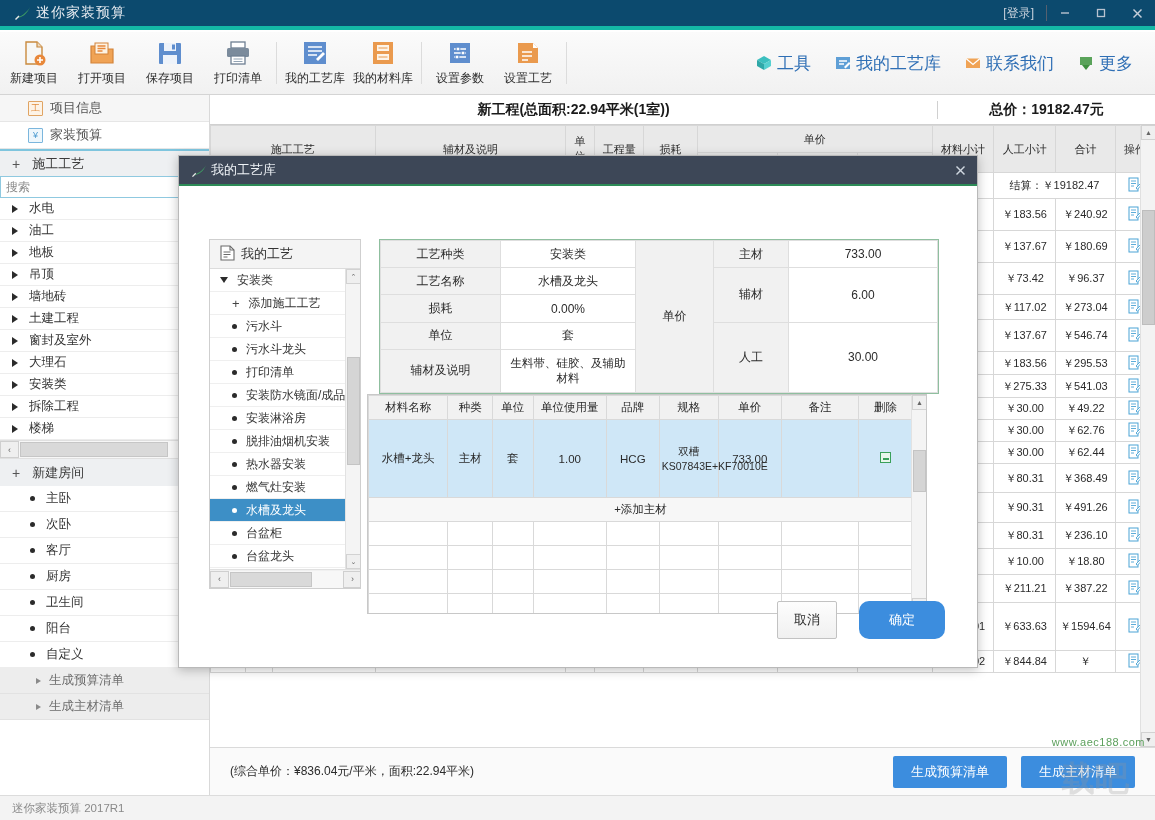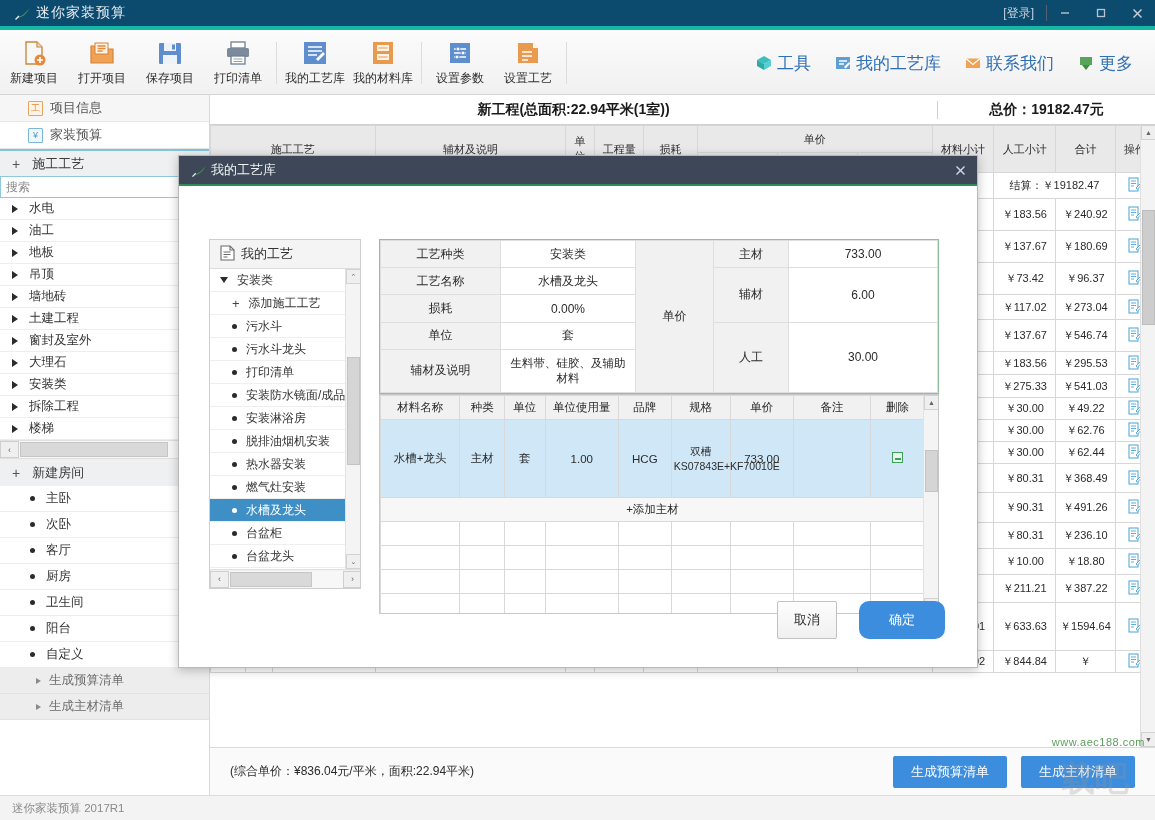--- a/index.html
+++ b/index.html
@@ -215,21 +215,21 @@
   table.pt td {
     border: 1px solid #dedede; font-size: 12px; text-align:center; color:#2b2b2b;
     padding: 2px 4px;
   }
   table.pt td.lbl { background: #f1f1f1; }
   table.pt td.val { background: #fff; }
   table.pt td.midlbl { background:#f1f1f1; }
 
   
   .mtable {
-    position:absolute; left: 200px; top: 208px; width: 560px; height: 220px;
+    position:absolute; left: 188px; top: 208px; width: 560px; height: 220px;
     border: 1px solid #c8c8c8; background: #fff; overflow: hidden;
   }
   table.mt { width: 545px; border-collapse: collapse; table-layout: fixed; }
   table.mt th, table.mt td {
     border: 1px solid #d9d9d9; font-size: 11.5px; color: #2b2b2b;
     padding: 3px 2px; text-align:center; vertical-align: middle;
   }
   table.mt th { background:#f1f1f1; font-weight: normal; height: 24px; }
   table.mt tr.selrow td { background: #cfe7f7; }
   .addrow td { background:#f7f7f7; color:#333; height: 24px; font-size: 12px; }

